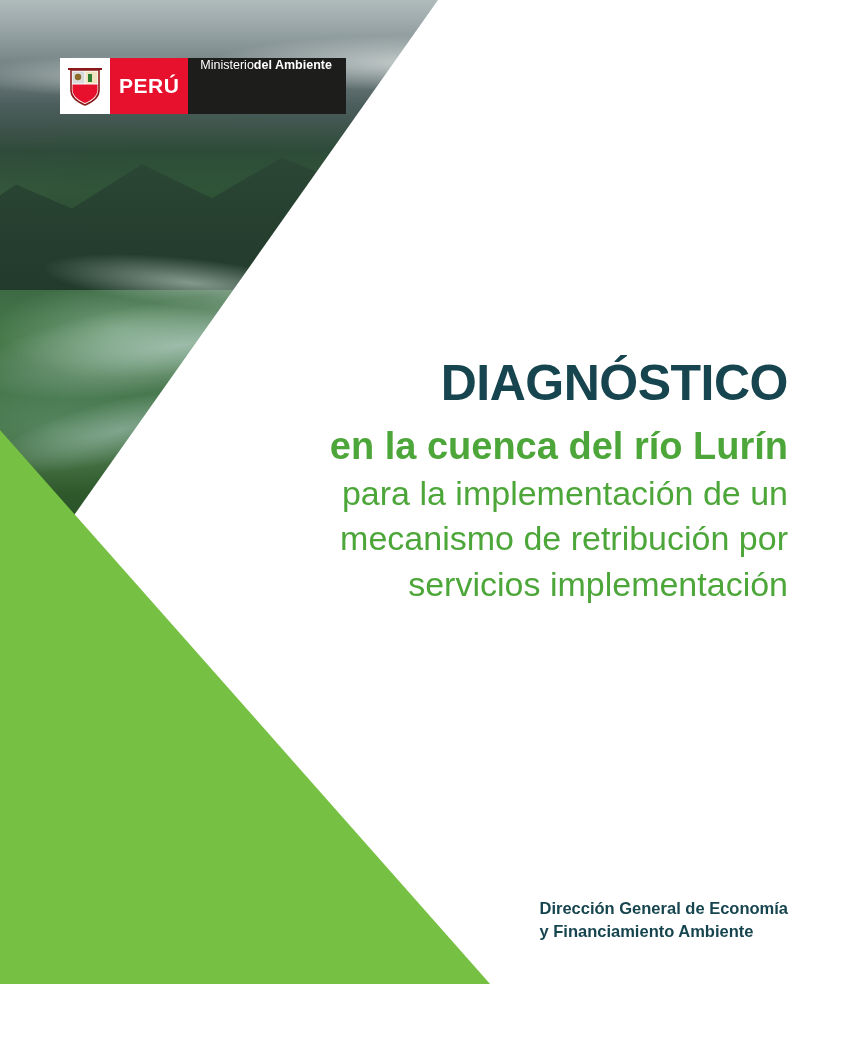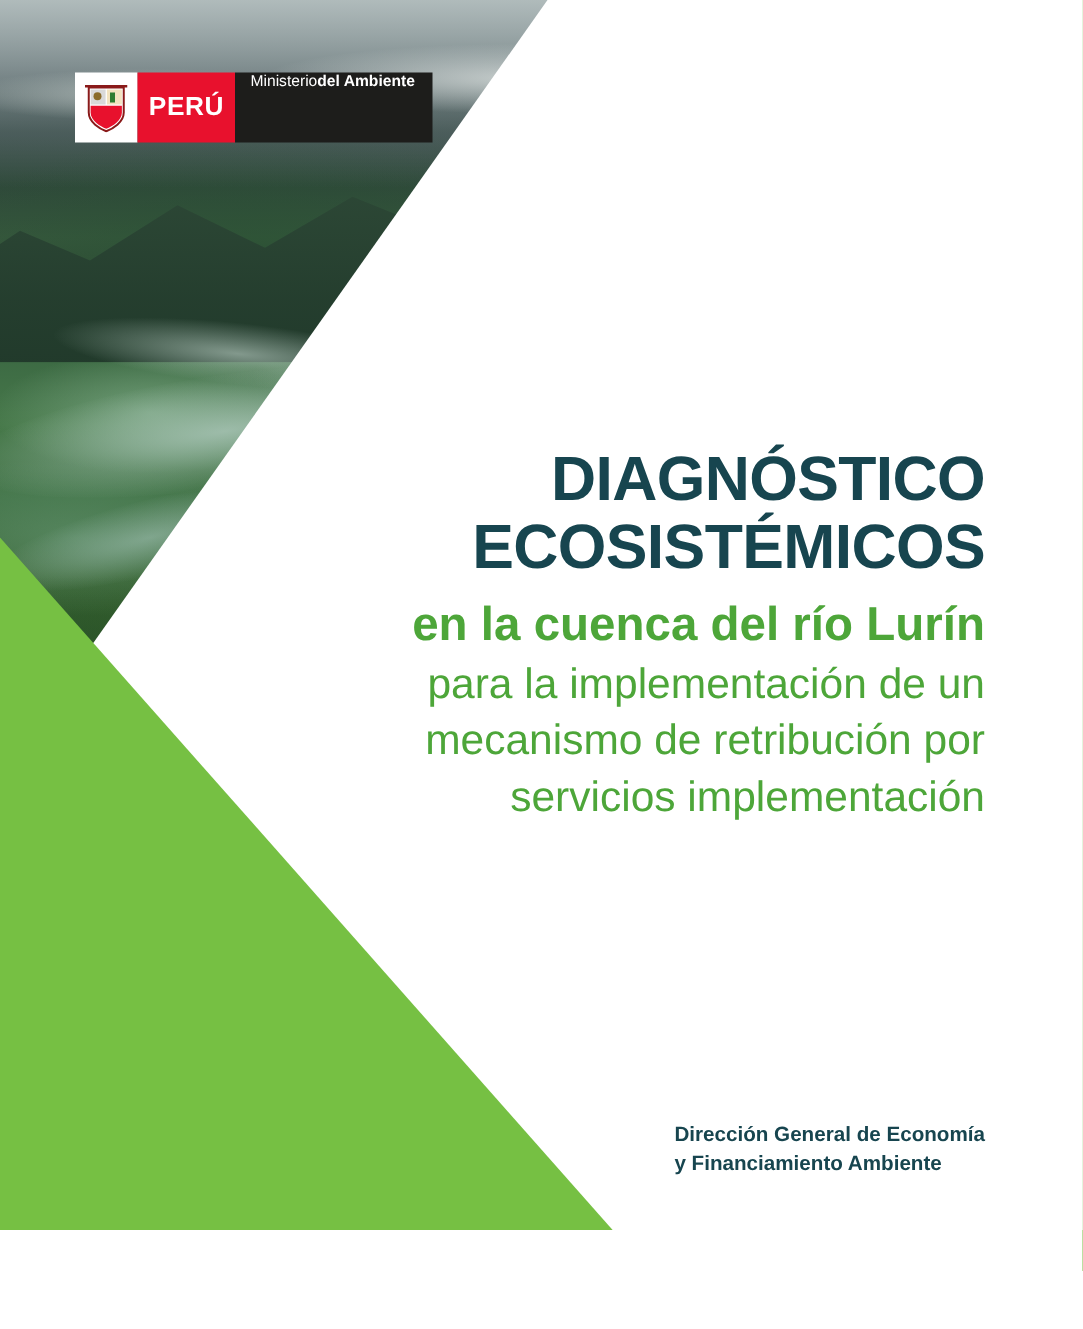--- a/index.html
+++ b/index.html
@@ -239,21 +239,20 @@
     </div>
     <div class="logo-peru">PERÚ</div>
     <div class="logo-dark">
       <span class="l1">Ministerio</span>
       <span class="l2">del Ambiente</span>
     </div>
   </div>
 
   <div class="title-block">
     <div class="main-title">DIAGNÓSTICO</div>
-    <div class="main-title">ECOSISTÉMICOS</div>
     <div class="subtitle-1">en la cuenca del río Lurín</div>
     <div class="subtitle-2">para la implementación de un</div>
     <div class="subtitle-2">mecanismo de retribución por</div>
     <div class="subtitle-2">servicios implementación</div>
   </div>
 
   <div class="credit">
     <div>Dirección General de Economía</div>
     <div>y Financiamiento Ambiente</div>
   </div>

